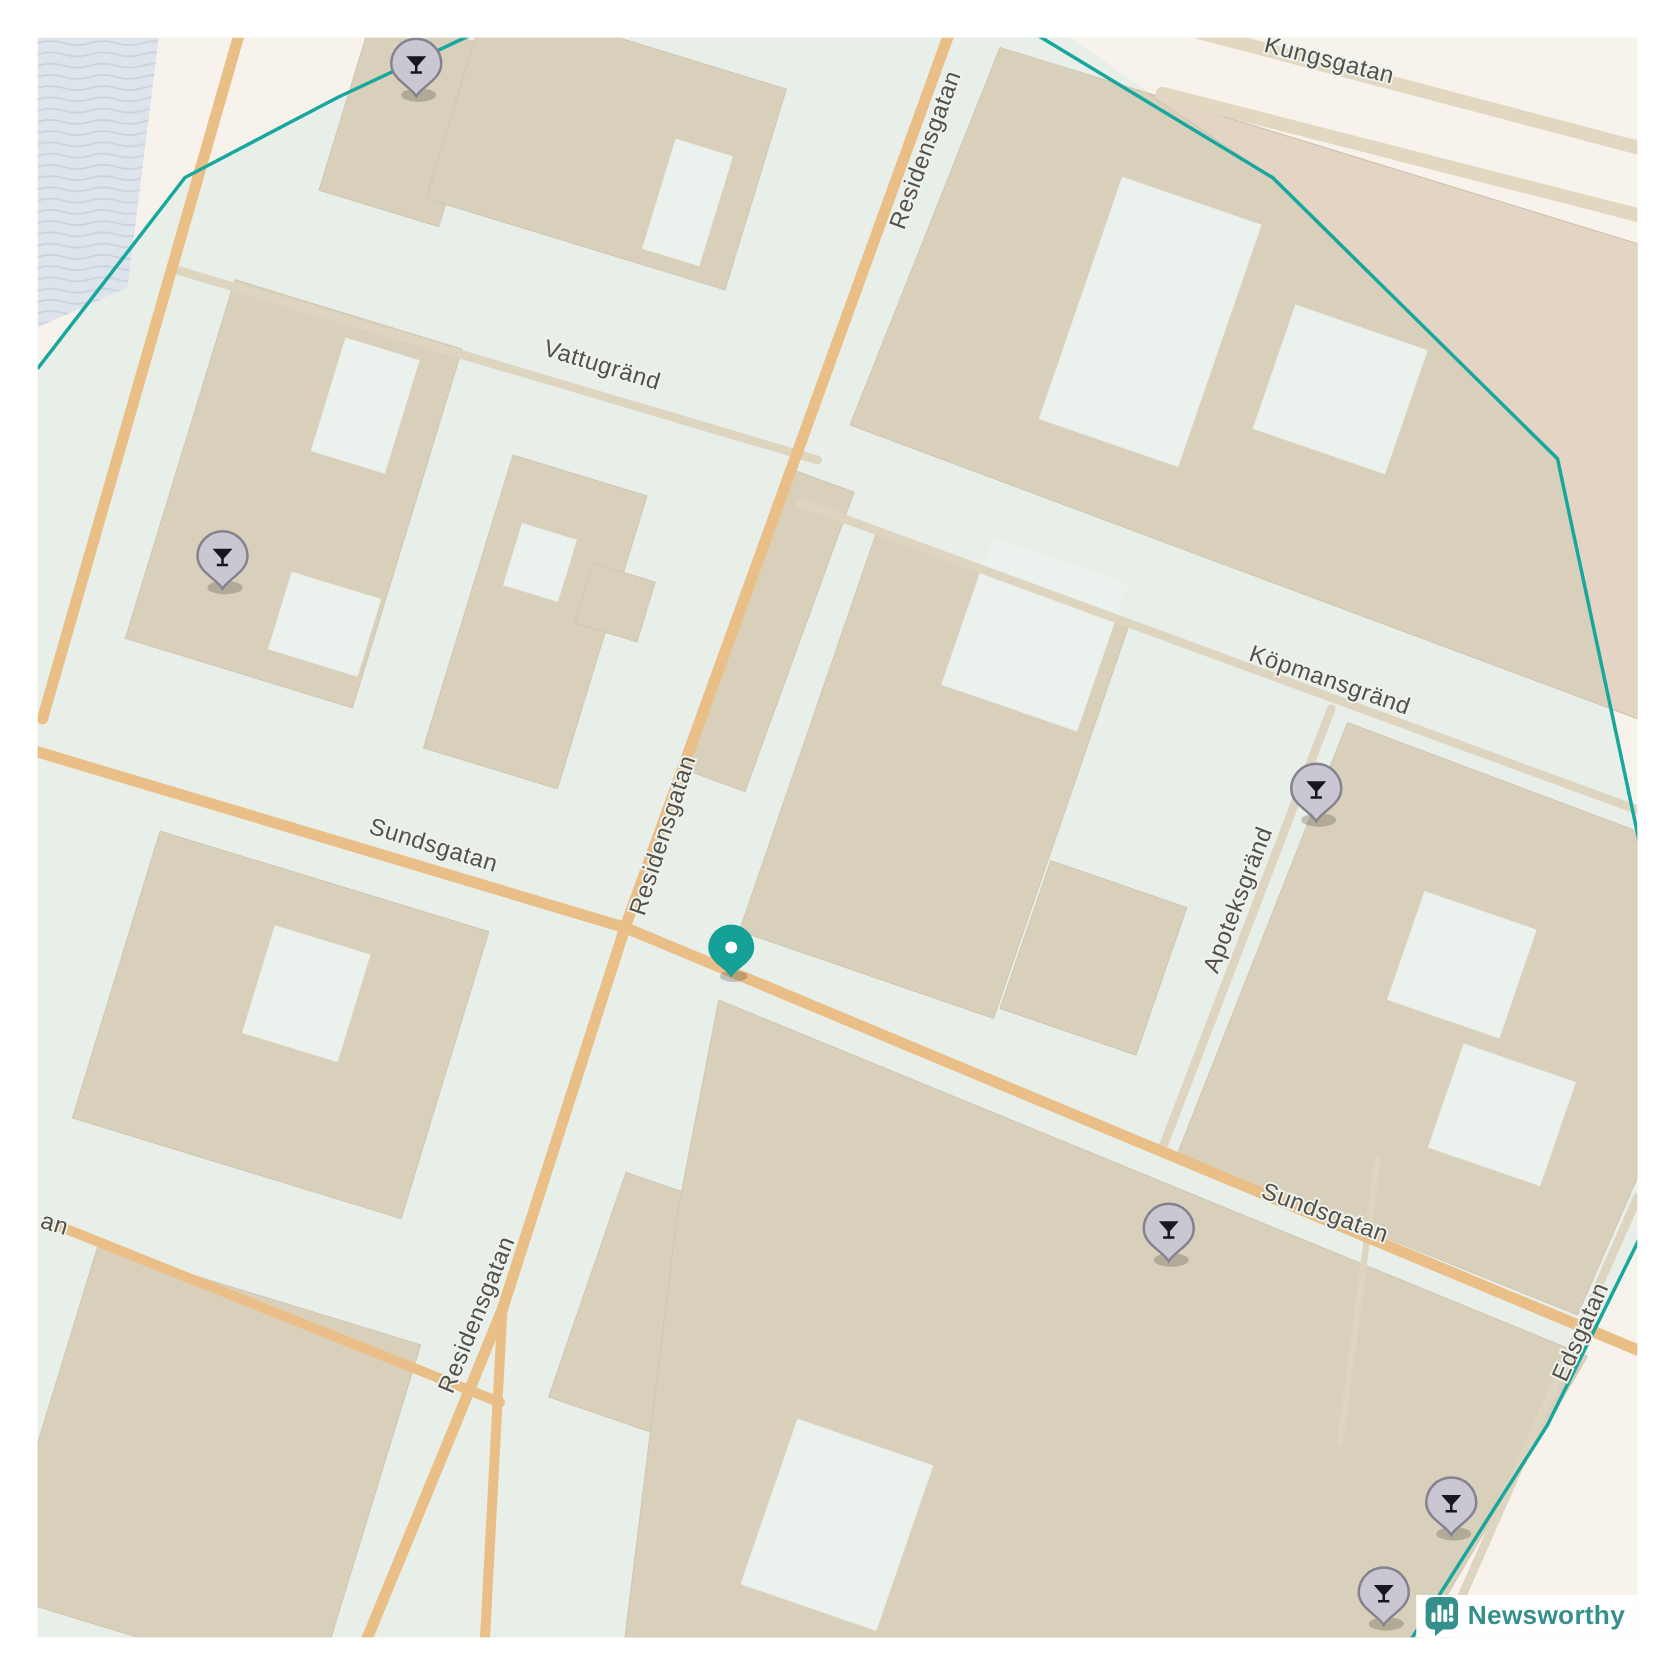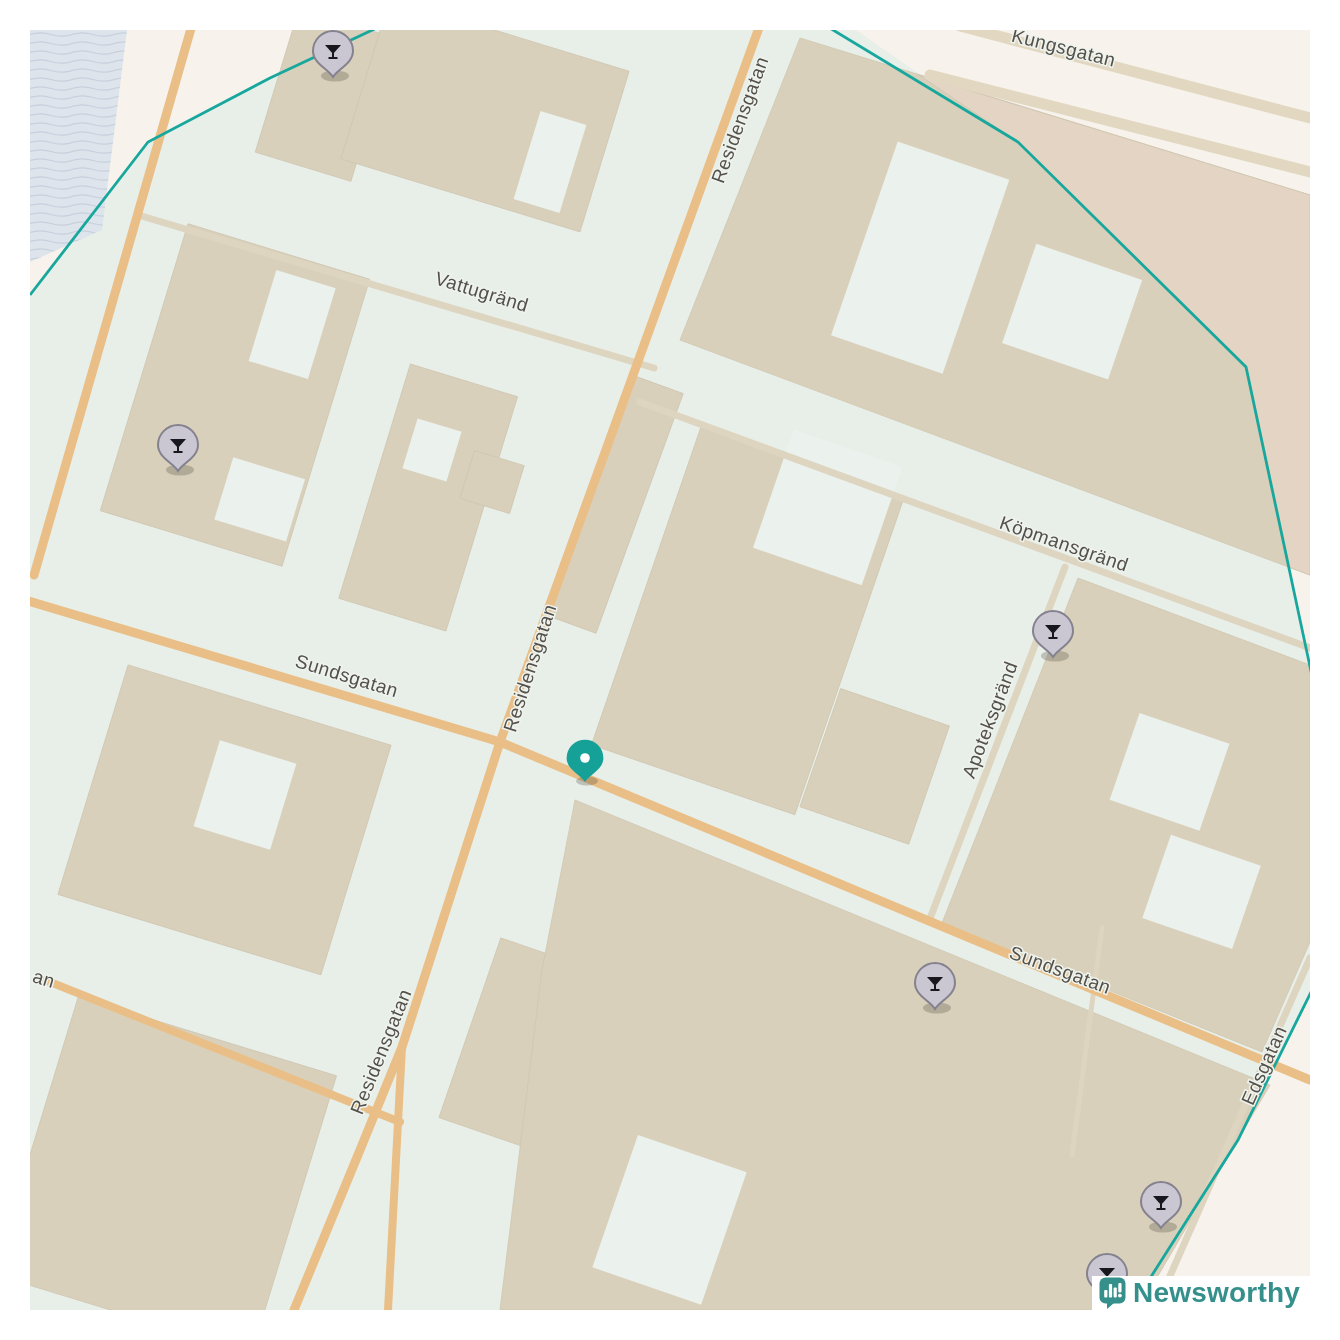--- a/index.html
+++ b/index.html
@@ -13,21 +13,21 @@
   html,body{margin:0;padding:0;background:#ffffff;}
   .frame{position:relative;width:1340px;height:1340px;background:#ffffff;overflow:hidden;
          font-family:"Liberation Sans", sans-serif;}
   .map{position:absolute;left:30px;top:30px;width:1280px;height:1280px;overflow:hidden;background:var(--c-land);}
   .map svg{display:block;}
   .street-label{font:19px "Liberation Sans", sans-serif; fill:var(--c-label);
     text-anchor:middle; paint-order:stroke; stroke:var(--c-halo); stroke-width:3px;
     letter-spacing:.5px;}
   .attribution{position:absolute;right:0;bottom:0;height:34px;background:#ffffff;
     display:flex;align-items:center;gap:7px;padding:0 10px 0 7px;}
-  .brand-text{color:var(--c-brand);font-weight:bold;font-size:28px;letter-spacing:.2px;}
+  .brand-text{color:var(--c-brand);font-weight:bold;font-size:21px;letter-spacing:.2px;}
 </style>
 </head>
 <body>
 
 <div class="frame">
   <div class="map">
     <svg width="1280" height="1280" viewBox="0 0 1280 1280">
       <defs>
         <pattern id="waves" width="42" height="9" patternUnits="userSpaceOnUse">
           <path d="M0,4.5 Q10.5,1.2 21,4.5 T42,4.5" fill="none" stroke-width="1.3" style="stroke:var(--c-wave)"></path>

